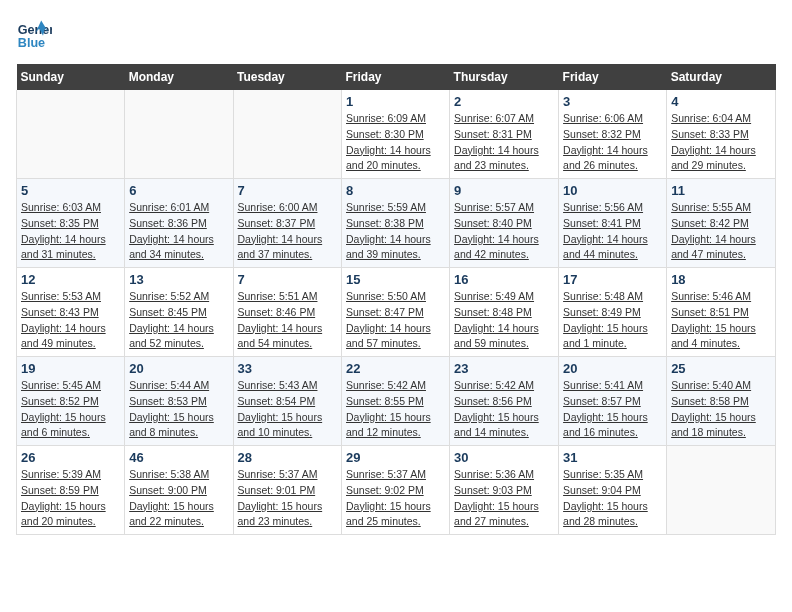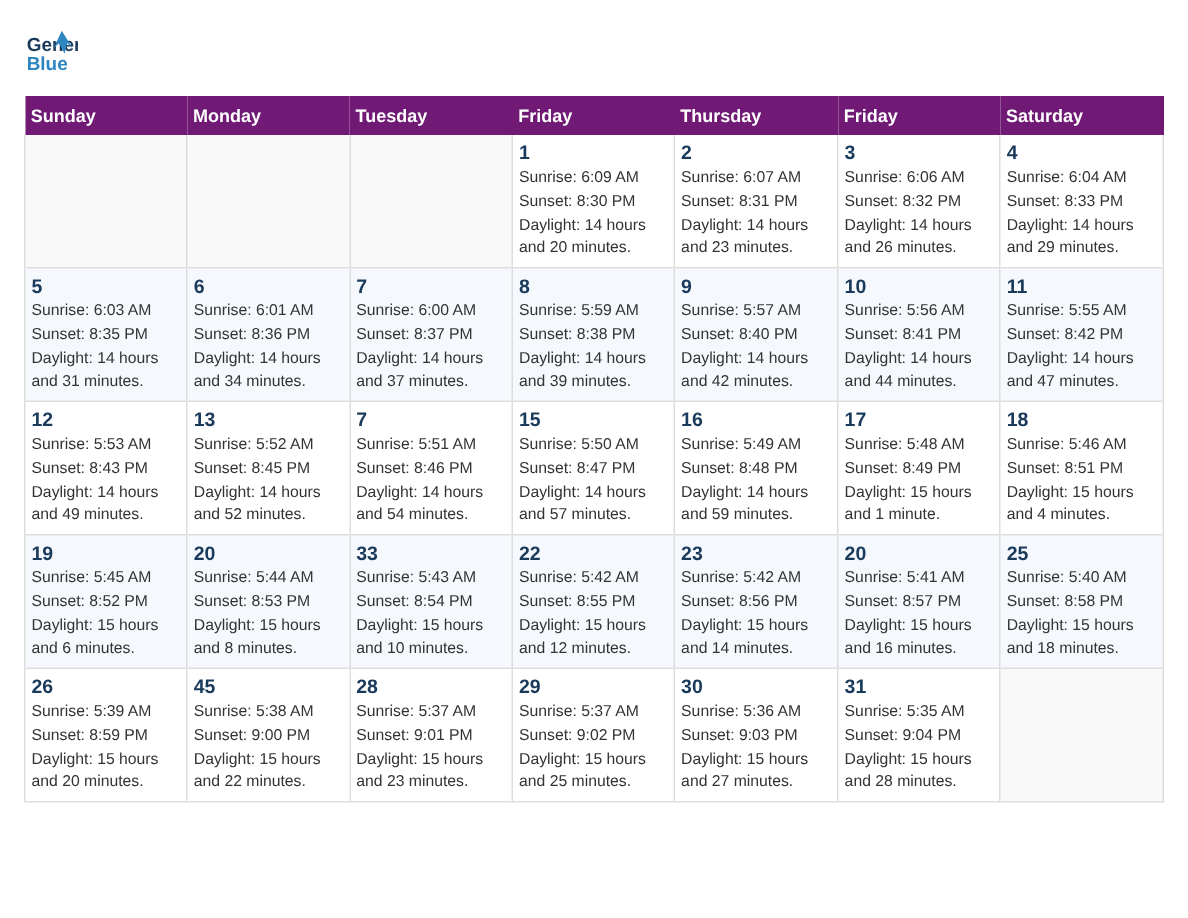--- a/index.html
+++ b/index.html
@@ -36,21 +36,21 @@
     .location {
       font-size: 14px;
       color: #333;
     }
     table {
       width: 100%;
       border-collapse: collapse;
       font-size: 11px;
     }
     thead th {
-      background-color: #701a75;
+      background-color: #404040;
       color: #fff;
       padding: 6px 4px;
       text-align: left;
       font-size: 12px;
       font-weight: bold;
     }
     tbody tr {
       border-bottom: 1px solid #ddd;
     }
     tbody td {
@@ -66,20 +66,21 @@
     .day-num {
       font-size: 13px;
       font-weight: bold;
       color: #1a3a5c;
       margin-bottom: 2px;
     }
     .day-info {
       color: #333;
       font-size: 10.5px;
       line-height: 1.5;
+      text-decoration: underline;
     }
     .empty-cell {
       background: #f9f9f9;
     }
     tbody tr:nth-child(odd) {
       background-color: #fff;
     }
     tbody tr:nth-child(even) {
       background-color: #f5f8fc;
     }
@@ -224,21 +225,21 @@
           <div class="day-num">25</div>
           <div class="day-info">Sunrise: 5:40 AM<br>Sunset: 8:58 PM<br>Daylight: 15 hours and 18 minutes.</div>
         </td>
       </tr>
       <tr>
         <td>
           <div class="day-num">26</div>
           <div class="day-info">Sunrise: 5:39 AM<br>Sunset: 8:59 PM<br>Daylight: 15 hours and 20 minutes.</div>
         </td>
         <td>
-          <div class="day-num">45</div>
+          <div class="day-num">46</div>
           <div class="day-info">Sunrise: 5:38 AM<br>Sunset: 9:00 PM<br>Daylight: 15 hours and 22 minutes.</div>
         </td>
         <td>
           <div class="day-num">28</div>
           <div class="day-info">Sunrise: 5:37 AM<br>Sunset: 9:01 PM<br>Daylight: 15 hours and 23 minutes.</div>
         </td>
         <td>
           <div class="day-num">29</div>
           <div class="day-info">Sunrise: 5:37 AM<br>Sunset: 9:02 PM<br>Daylight: 15 hours and 25 minutes.</div>
         </td>

